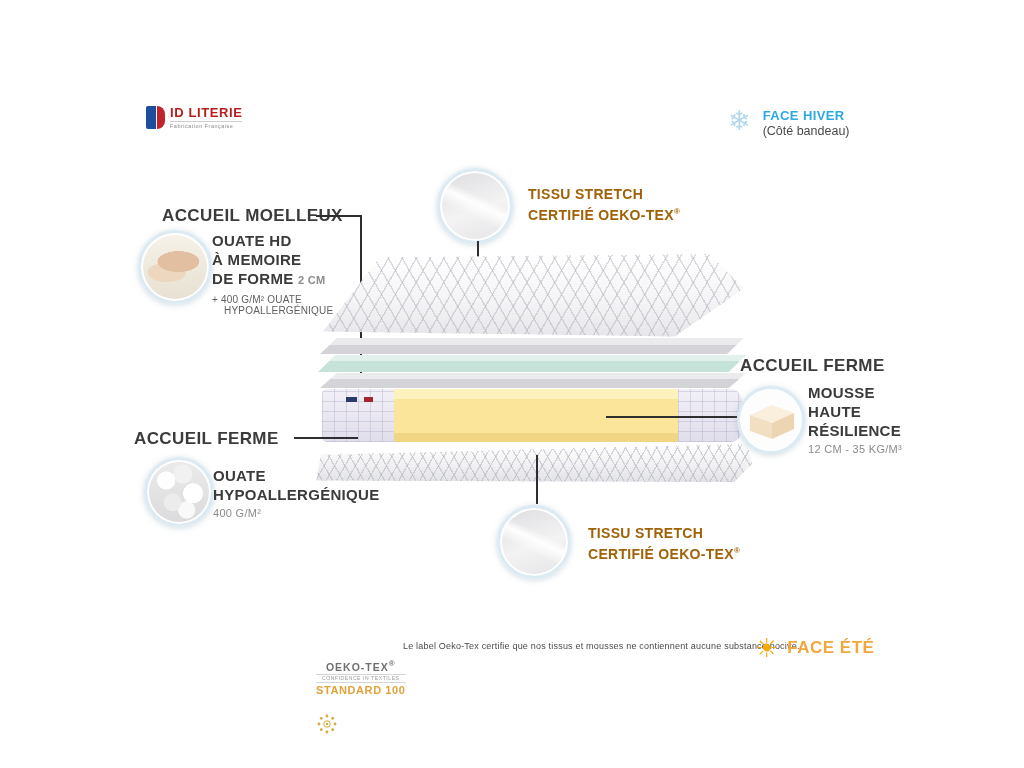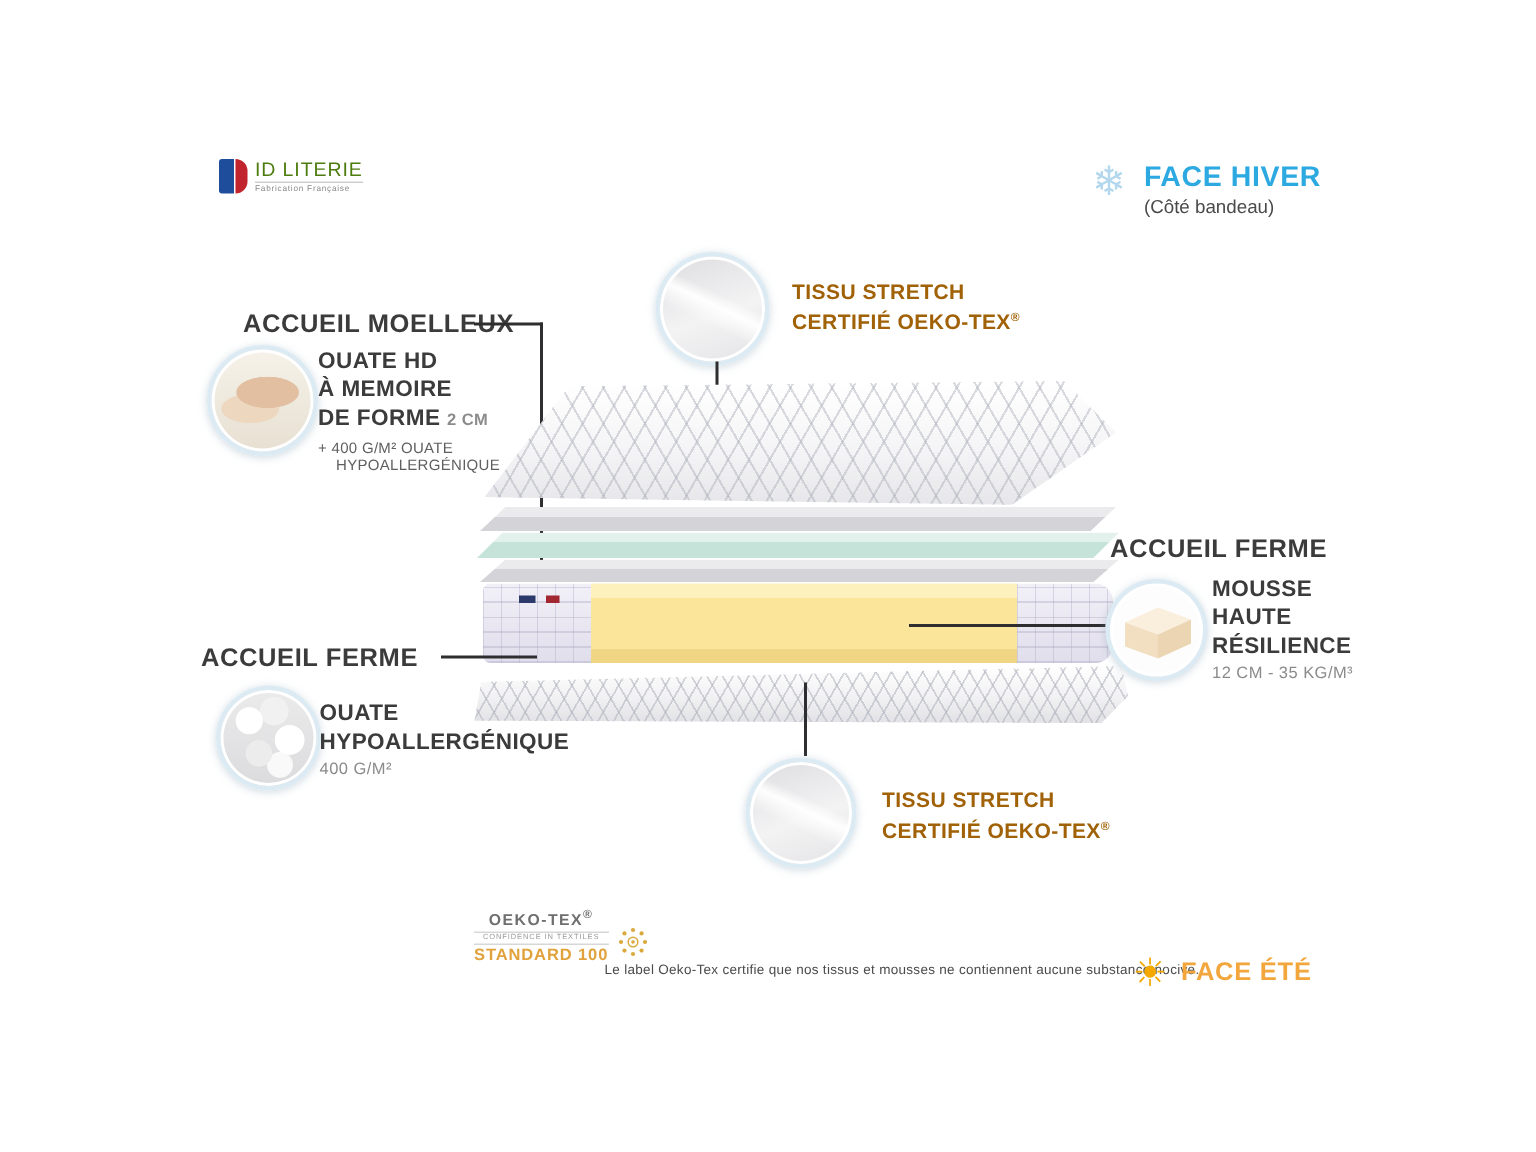--- a/index.html
+++ b/index.html
@@ -68,30 +68,30 @@
   .tag-blue{left:24px;top:8px;width:11px;background:#2c3a6b;}
   .tag-red{left:42px;top:8px;width:9px;background:#a22730;}
   .slab-bottom{left:6px;top:192px;width:440px;height:38px;
       clip-path:polygon(2% 28%, 99% 0%, 100% 52%, 96% 100%, 1% 96%);}
 
   
   #logo{left:146px;top:106px;display:flex;gap:5px;align-items:flex-start;}
   .logo-icon{position:relative;width:19px;height:23px;}
   .logo-icon-blue{position:absolute;left:0;top:0;width:10px;height:23px;background:#1e4e9b;border-radius:2px 0 0 2px;}
   .logo-icon-red{position:absolute;left:11px;top:0;width:8px;height:23px;background:#c2242d;border-radius:0 8px 8px 0;}
-  .logo-name{font-size:13px;font-weight:normal;color:#4d7c0f;letter-spacing:.6px;line-height:14px;text-align:center;}
+  .logo-name{font-size:13px;font-weight:bold;color:#b91c1c;letter-spacing:.6px;line-height:14px;text-align:center;}
   .logo-tagline{font-size:5.5px;color:#8a8a8a;letter-spacing:.5px;border-top:1px solid #cfcfcf;padding-top:1px;margin-top:1px;}
 
   #face-hiver{left:728px;top:108px;display:flex;gap:12px;align-items:flex-start;}
   .snowflake{font-size:27px;line-height:27px;color:#b3d8ee;}
-  .fh-label{font-size:19px;font-weight:bold;letter-spacing:.4px;color:#2BA9E0;}
+  .fh-label{font-size:13px;font-weight:bold;letter-spacing:.4px;color:#2BA9E0;}
   .fh-sub{font-size:12.5px;color:#4a4a4a;margin-top:1px;}
 
   
-  #oeko-logo{left:316px;top:605px;display:flex;gap:5px;}
+  #oeko-logo{left:316px;top:659px;display:flex;gap:5px;flex-direction:column;}
   .oeko-col{text-align:center;}
   .oeko-brand{font-size:10.5px;color:#6f6f6f;letter-spacing:1px;font-weight:bold;}
   .oeko-sub{font-size:5px;color:#9a9a9a;letter-spacing:.6px;border-top:1px solid #d7d7d7;border-bottom:1px solid #d7d7d7;padding:.5px 0;margin:1px 0;}
   .oeko-std{font-size:11px;font-weight:bold;color:#E2A23B;letter-spacing:.6px;}
   #oeko-note{left:403px;top:641px;font-size:9px;color:#4a4a4a;letter-spacing:.2px;white-space:nowrap;}
   #face-ete{left:755px;top:634px;display:flex;gap:9px;align-items:center;}
   .sun{font-size:26px;line-height:28px;color:#F5A800;}
   .fe-label{font-size:17px;font-weight:bold;letter-spacing:.5px;color:#F2A63C;}
 </style>
 </head>

